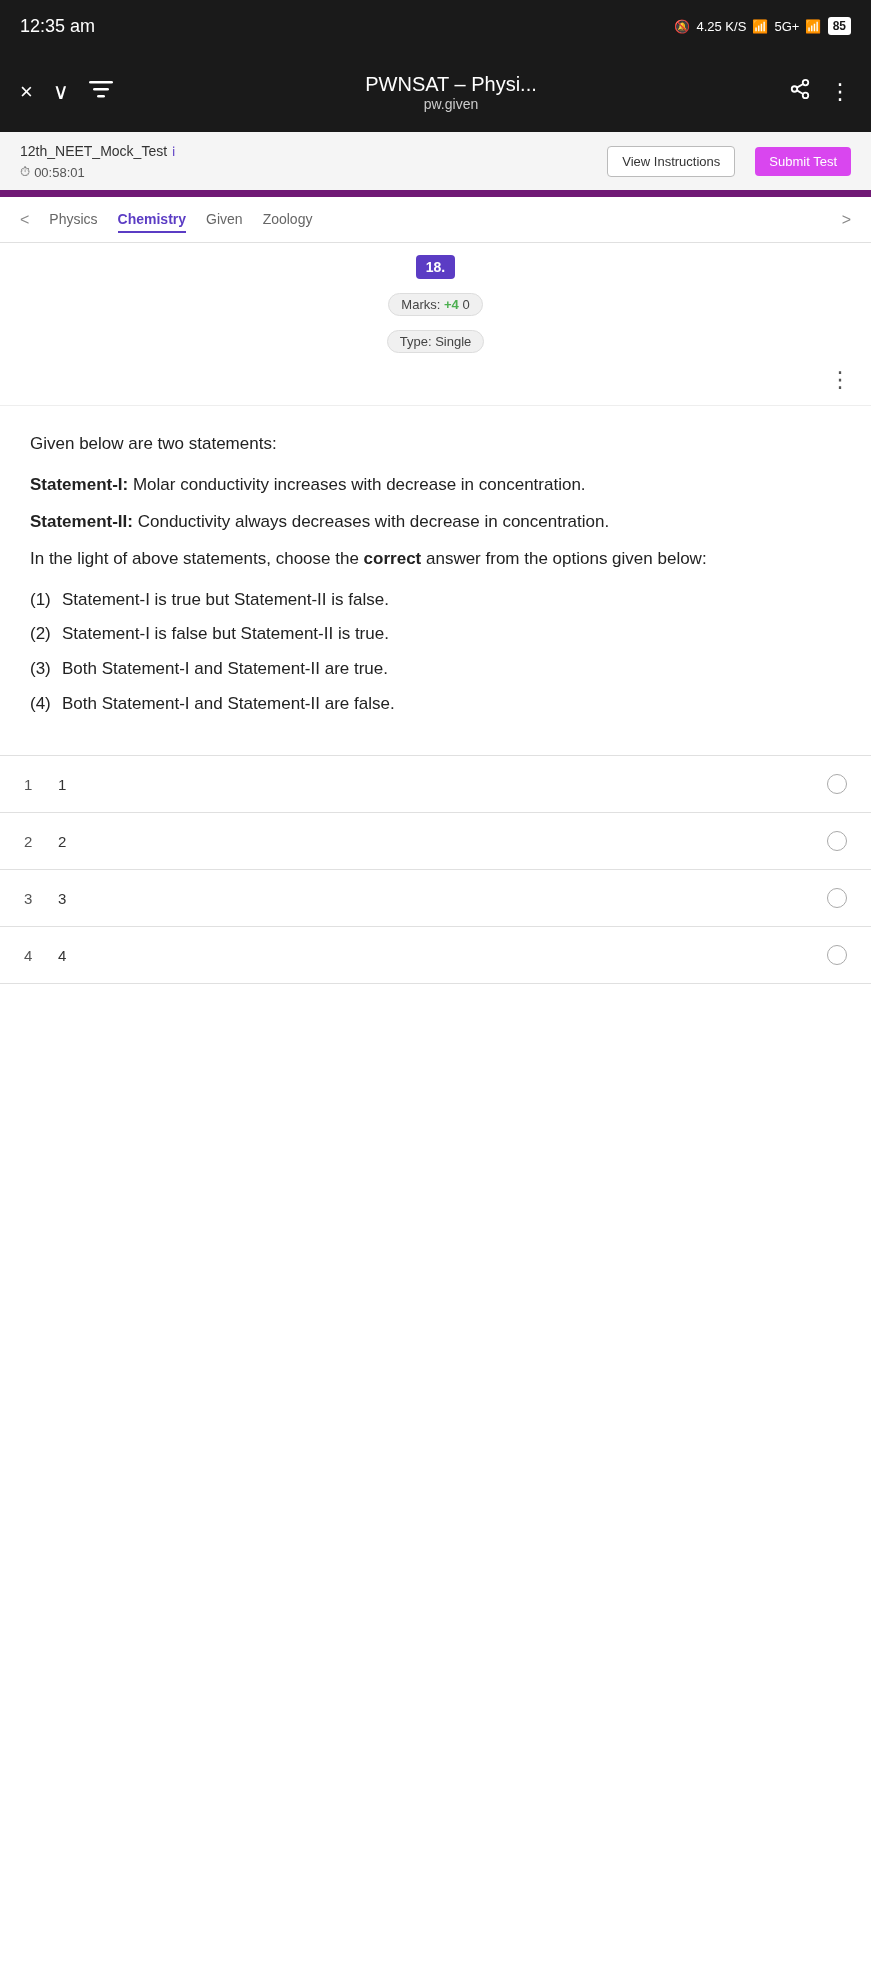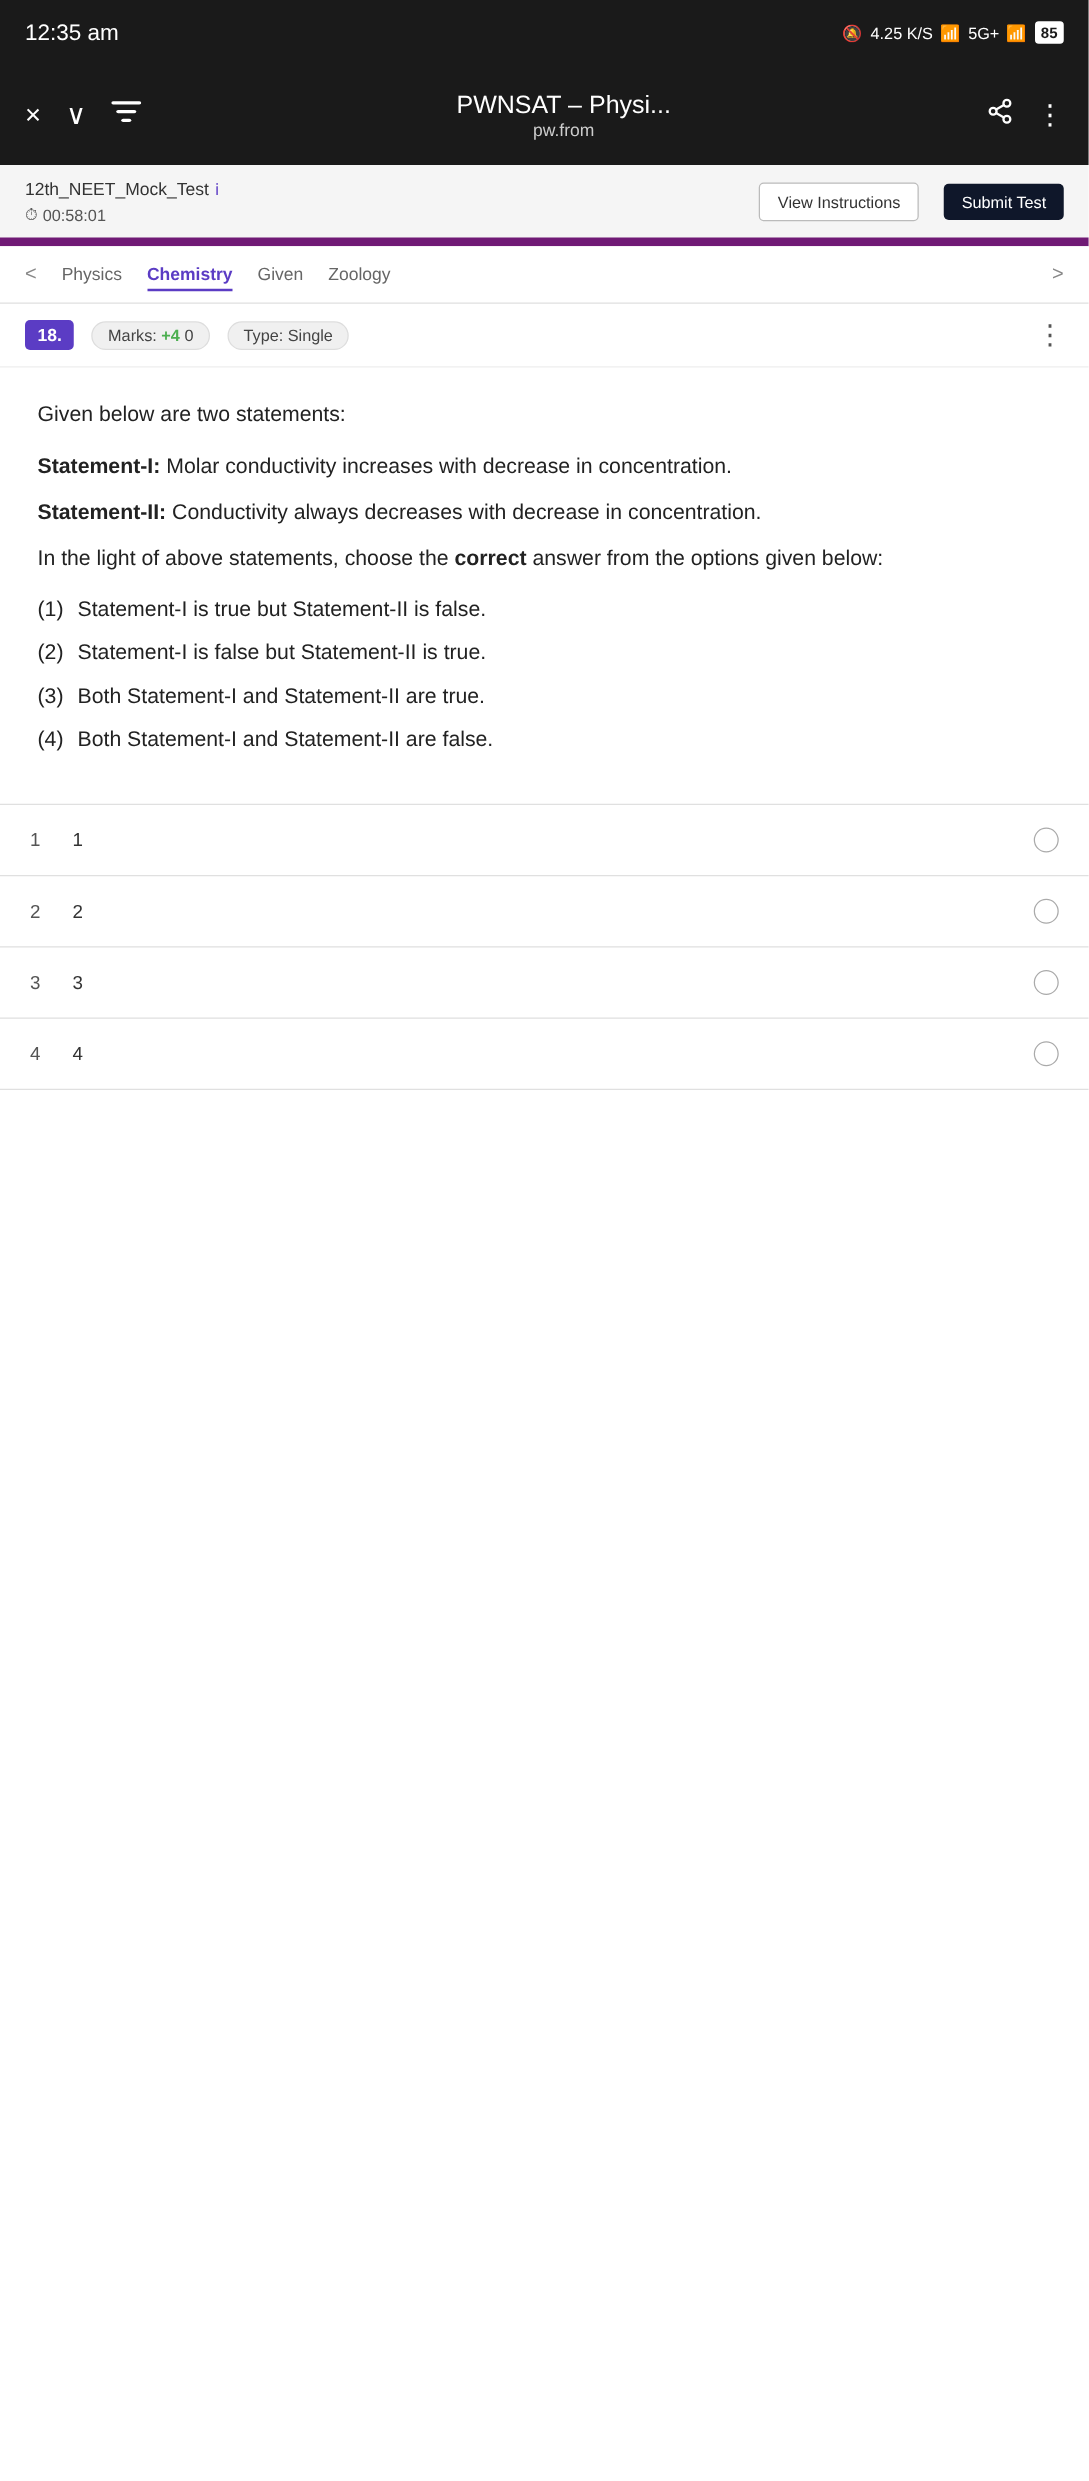--- a/index.html
+++ b/index.html
@@ -109,21 +109,21 @@
     .btn-view {
       background: #fff;
       border: 1px solid #bbb;
       border-radius: 4px;
       padding: 7px 14px;
       font-size: 13px;
       cursor: pointer;
       color: #333;
     }
     .btn-submit {
-      background: #0f172a;
+      background: #d946ef;
       border: none;
       border-radius: 4px;
       padding: 7px 14px;
       font-size: 13px;
       cursor: pointer;
       color: #fff;
       font-weight: 500;
     }
 
     
@@ -154,20 +154,21 @@
       font-weight: 600;
     }
 
     
     .question-header {
       display: flex;
       align-items: center;
       padding: 12px 20px;
       gap: 14px;
       border-bottom: 1px solid #eee;
+      flex-direction: column;
     }
     .question-num-badge {
       background: #5b3cc4;
       color: #fff;
       border-radius: 4px;
       padding: 4px 10px;
       font-size: 14px;
       font-weight: 600;
     }
     .marks-badge {
@@ -285,21 +286,21 @@
   <span class="nav-icon">∨</span>
   <span class="nav-icon">
     <svg width="24" height="20" viewBox="0 0 24 20">
       <rect x="0" y="2" width="24" height="2.5" rx="1.5" fill="#fff"></rect>
       <rect x="4" y="9" width="16" height="2.5" rx="1.5" fill="#fff"></rect>
       <rect x="8" y="16" width="8" height="2.5" rx="1.5" fill="#fff"></rect>
     </svg>
   </span>
   <div class="nav-title-area">
     <div class="nav-title">PWNSAT – Physi...</div>
-    <div class="nav-subtitle">pw.from</div>
+    <div class="nav-subtitle">pw.given</div>
   </div>
   <div class="nav-actions">
     <span class="nav-icon">
       <svg width="22" height="22" viewBox="0 0 24 24" fill="none" stroke="#fff" stroke-width="2">
         <circle cx="18" cy="5" r="3"></circle>
           <circle cx="6" cy="12" r="3"></circle>
           <circle cx="18" cy="19" r="3"></circle>
         <line x1="8.59" y1="13.51" x2="15.42" y2="17.49"></line>
         <line x1="15.41" y1="6.51" x2="8.59" y2="10.49"></line>
       </svg>

